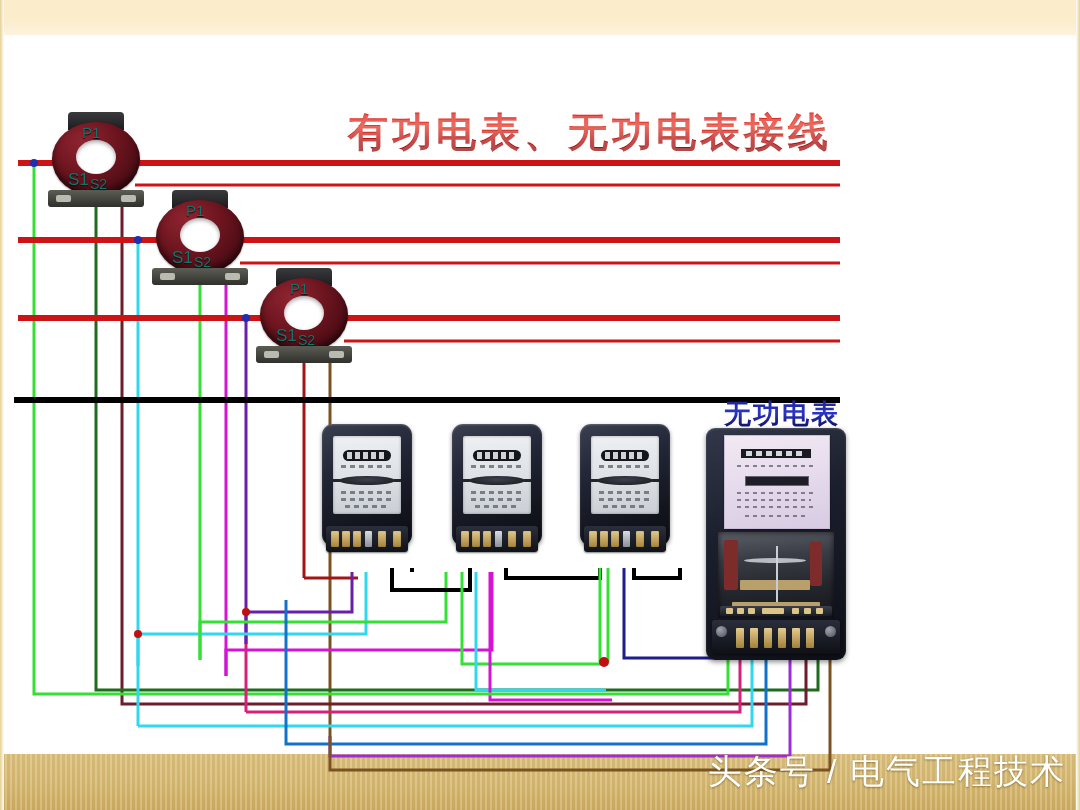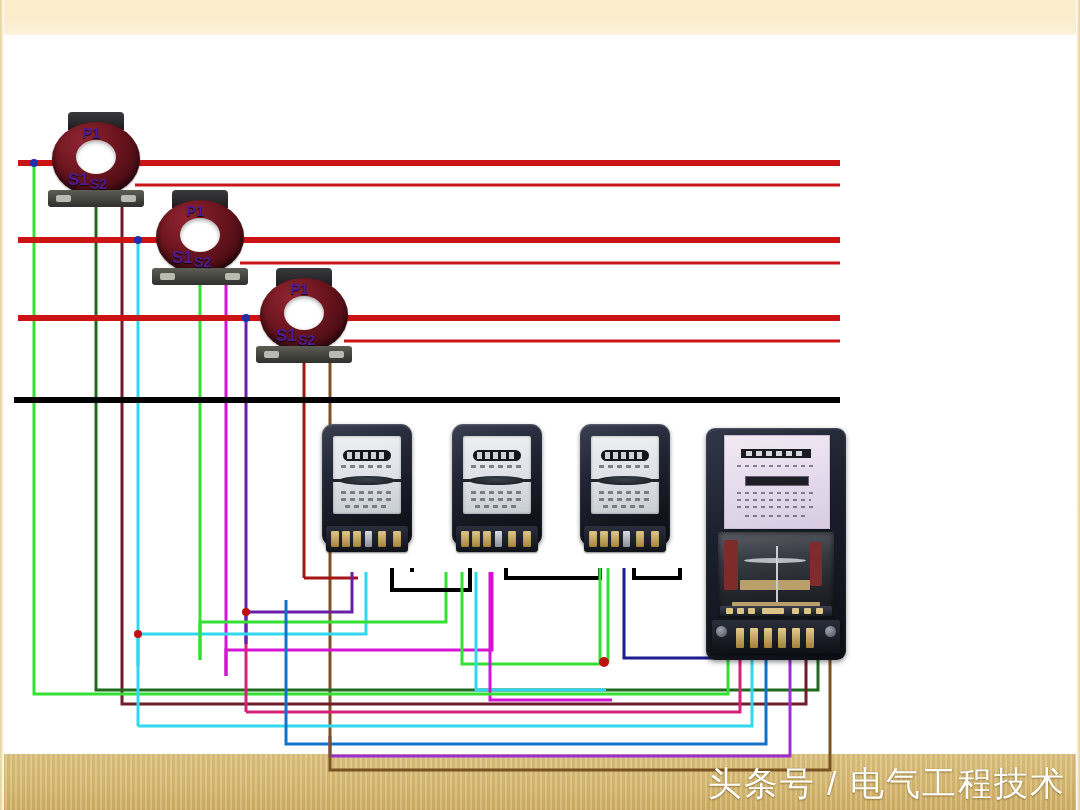--- a/index.html
+++ b/index.html
@@ -25,42 +25,42 @@
       background:linear-gradient(180deg,#d81212 0%,#e23a2a 38%,#b00d0d 70%,#8d0a0a 100%);
       -webkit-background-clip:text;background-clip:text;color:transparent;
       text-shadow:0 1px 0 rgba(255,255,255,.25);}
   .title-sub{position:absolute;left:712px;top:398px;width:140px;height:32px;
       font-size:27px;font-weight:bold;letter-spacing:2px;line-height:32px;
       text-align:center;white-space:nowrap;
       background:linear-gradient(180deg,#1b1c8c 0%,#2b36c8 45%,#1a1f86 75%,#101257 100%);
       -webkit-background-clip:text;background-clip:text;color:transparent;}
 
   
-  .watermark{position:absolute;right:14px;bottom:6px;font-size:34px;line-height:42px;
+  .watermark{position:absolute;right:14px;bottom:18px;font-size:34px;line-height:42px;
       color:#ffffff;white-space:nowrap;letter-spacing:2px;
       text-shadow:0 0 1px #a98b42,0 1px 2px rgba(90,66,18,.55);margin-top:42px;}
 
   
   #wires{position:absolute;left:0;top:0;width:1080px;height:810px;}
 
   
   .ct{position:absolute;width:104px;height:108px;}
   .ct .body{position:absolute;left:8px;top:14px;width:88px;height:74px;border-radius:50%;
       background:radial-gradient(ellipse at 34% 26%,#8e2430 0%,#6d151f 42%,#4a0c14 78%,#35070d 100%);
       box-shadow:inset 0 -5px 7px rgba(0,0,0,.55), 0 1px 2px rgba(0,0,0,.4);}
   .ct .hole{position:absolute;left:32px;top:32px;width:40px;height:34px;border-radius:50%;
       background:#ffffff;box-shadow:inset 0 2px 4px rgba(0,0,0,.35);}
   .ct .cap{position:absolute;left:24px;top:4px;width:56px;height:18px;border-radius:4px 4px 0 0;
       background:linear-gradient(180deg,#3a3a3c,#1d1d1f);}
   .ct .base{position:absolute;left:4px;top:82px;width:96px;height:17px;border-radius:3px;
       background:linear-gradient(180deg,#5c5d55,#2f302b);}
   .ct .base::before,.ct .base::after{content:"";position:absolute;top:5px;width:15px;height:7px;
       border-radius:2px;background:#b9bab0;}
   .ct .base::before{left:8px;} .ct .base::after{right:8px;}
-  .ct .lbl{position:absolute;color:#4c1d95;font-weight:bold;
+  .ct .lbl{position:absolute;color:#0f766e;font-weight:normal;
       text-shadow:0 1px 1px rgba(0,0,0,.8);white-space:nowrap;}
   .ct .lbl-p1{left:38px;top:16px;font-size:15px;}
   .ct .lbl-s1{left:24px;top:62px;font-size:17px;}
   .ct .lbl-s2{left:46px;top:68px;font-size:14px;}
 
   
   .meter{position:absolute;width:90px;height:140px;}
   .meter .case{position:absolute;left:0;top:0;width:90px;height:122px;border-radius:11px;
       background:linear-gradient(160deg,#3b4050 0%,#222636 34%,#14161f 72%,#0b0d14 100%);
       box-shadow:inset 0 1px 2px rgba(255,255,255,.22),0 2px 4px rgba(0,0,0,.45);}
@@ -120,20 +120,21 @@
 </head>
 <body>
 
 <div id="stage">
 
   <div class="band band-top"></div>
   <div class="band band-bottom"></div>
   <div class="edge-l"></div>
   <div class="edge-r"></div>
 
+  <div class="title-main">有功电表、无功电表接线</div>
 
   <svg id="wires" viewBox="0 0 1080 810" preserveAspectRatio="none">
 
     <g stroke-width="3" fill="none">
 
       <path d="M96,205 L96,686" stroke="#1f6b1f"></path>
 
       <path d="M122,207 L122,700" stroke="#6e1d2a"></path>
 
       <path d="M200,283 L200,660" stroke="#33e033"></path>
@@ -333,20 +334,21 @@
     <div class="term">
       <b style="left:5px"></b>
         <b style="left:16px"></b>
         <b style="left:27px"></b>
       <s style="left:39px"></s>
         <b style="left:52px"></b>
         <b style="left:67px"></b>
     </div>
   </div>
 
+  <div class="title-sub">无功电表</div>
 
   <div class="rmeter">
     <div class="shell"></div>
     <div class="plate">
       <div class="rg">
         <i style="left:5px"></i>
           <i style="left:15px"></i>
           <i style="left:25px"></i>
         <i style="left:35px"></i>
           <i style="left:45px"></i>

